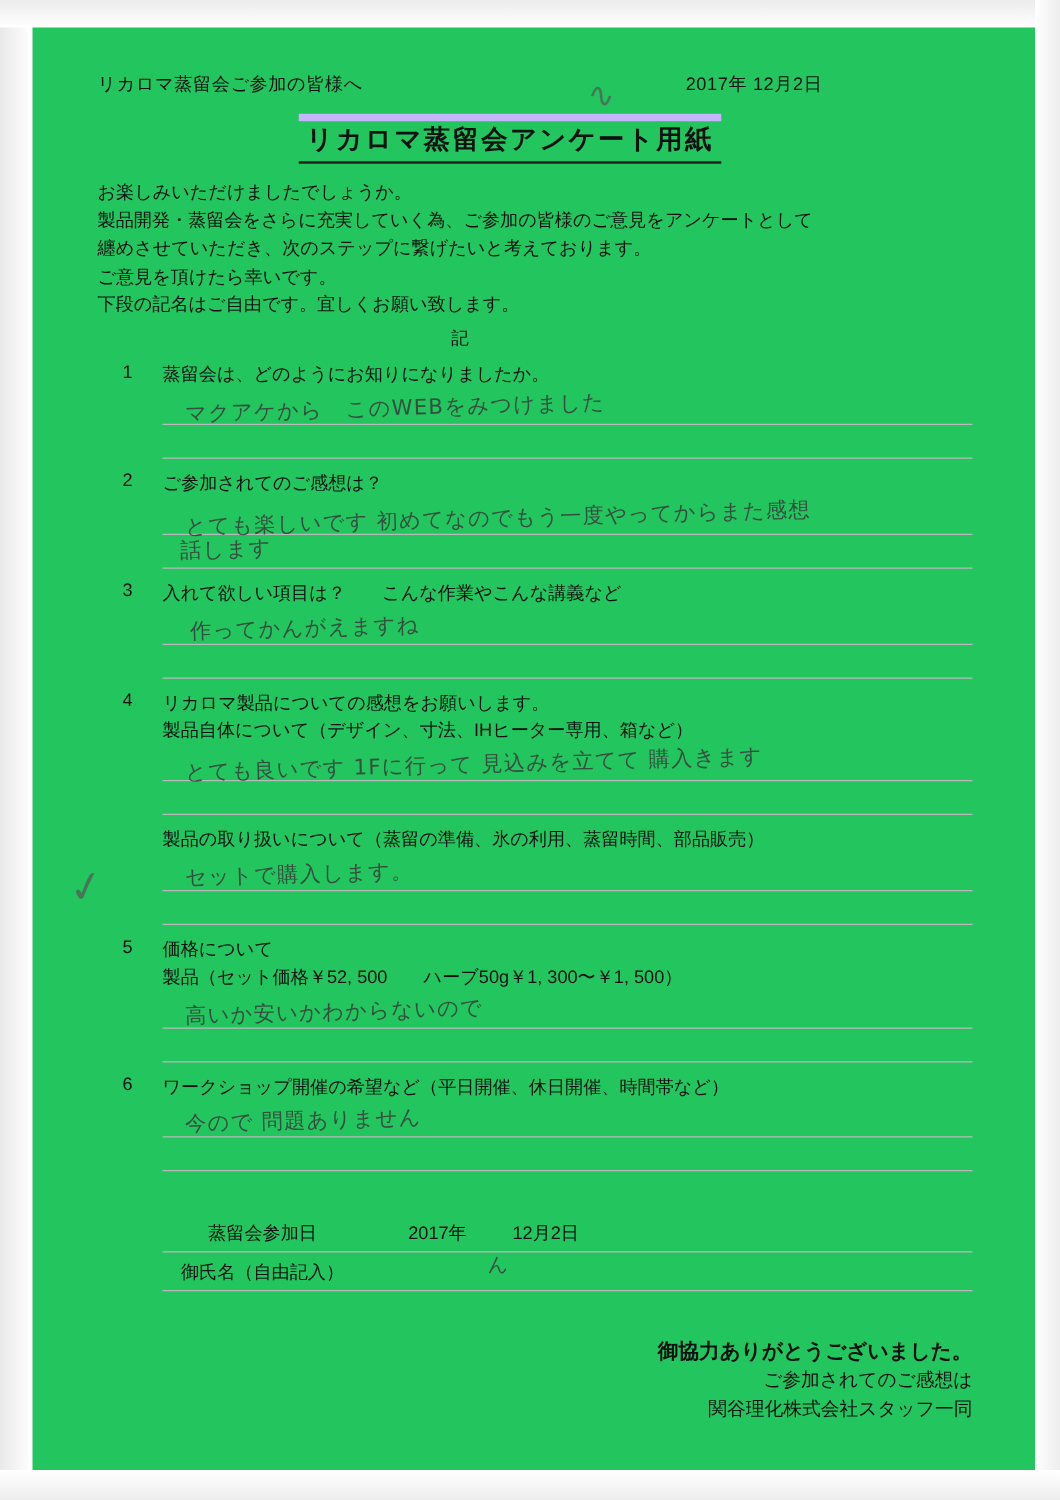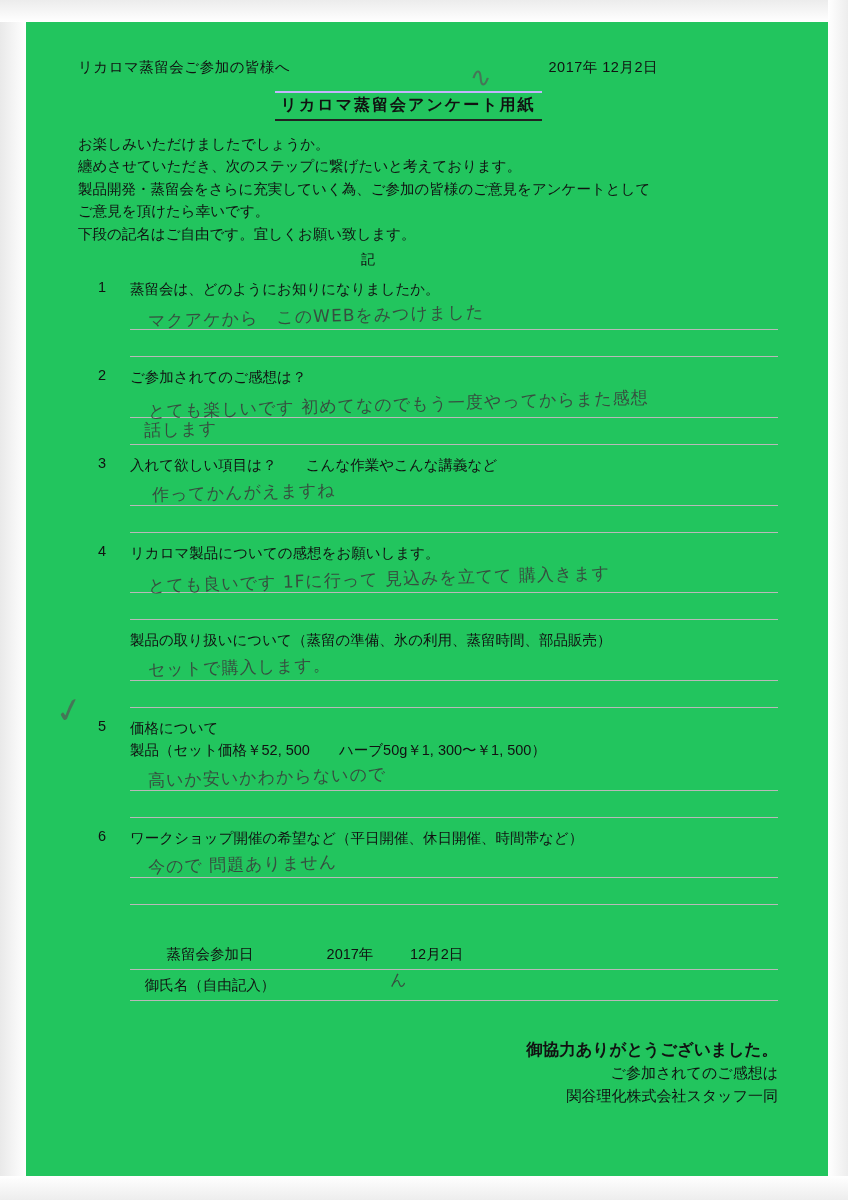--- a/index.html
+++ b/index.html
@@ -61,24 +61,24 @@
   .addressee { letter-spacing: .5px; }
   .date { font-size: 14.5px; letter-spacing: .5px; padding-right: 120px; }
 
   .title-wrap {
     margin-top: 14px;
     text-align: center;
     padding-right: 40px;
   }
   .title {
     display: inline-block;
-    font-size: 16px;
+    font-size: 21px;
     font-weight: bold;
     letter-spacing: 2px;
-    border-top: 2px solid #c4b5fd;
+    border-top: 6px solid #c4b5fd;
     border-bottom: 2px solid #222;
     padding: 2px 6px 4px 6px;
     line-height: 1.25;
   }
 
   .intro {
     margin-top: 12px;
     font-size: 14.5px;
     line-height: 1.55;
   }
@@ -173,22 +173,22 @@
       <div class="addressee">リカロマ蒸留会ご参加の皆様へ</div>
       <div class="date">2017年 12月2日</div>
     </div>
 
     <div class="title-wrap">
       <div class="title">リカロマ蒸留会アンケート用紙</div>
     </div>
 
     <div class="intro">
       <div>お楽しみいただけましたでしょうか。</div>
+      <div>製品開発・蒸留会をさらに充実していく為、ご参加の皆様のご意見をアンケートとして</div>
       <div>纏めさせていただき、次のステップに繋げたいと考えております。</div>
-      <div>製品開発・蒸留会をさらに充実していく為、ご参加の皆様のご意見をアンケートとして</div>
       <div>ご意見を頂けたら幸いです。</div>
       <div>下段の記名はご自由です。宜しくお願い致します。</div>
     </div>
 
     <div class="ki">記</div>
 
     <div class="qblock">
       <div class="q">
         <div class="qnum">1</div>
         <div class="qtext">蒸留会は、どのようにお知りになりましたか。</div>
@@ -227,20 +227,21 @@
         </div>
         <div class="line"></div>
       </div>
     </div>
 
     <div class="qblock">
       <div class="q">
         <div class="qnum">4</div>
         <div class="qtext">リカロマ製品についての感想をお願いします。</div>
       </div>
+      <div class="qsub">製品自体について（デザイン、寸法、IHヒーター専用、箱など）</div>
       <div class="lines">
         <div class="line">
           <span class="hand" style="left:18px; top:2px;">とても良いです 1Fに行って 見込みを立てて 購入きます</span>
         </div>
         <div class="line"></div>
       </div>
     </div>
 
     <div class="qblock">
       <div class="qsub">製品の取り扱いについて（蒸留の準備、氷の利用、蒸留時間、部品販売）</div>

